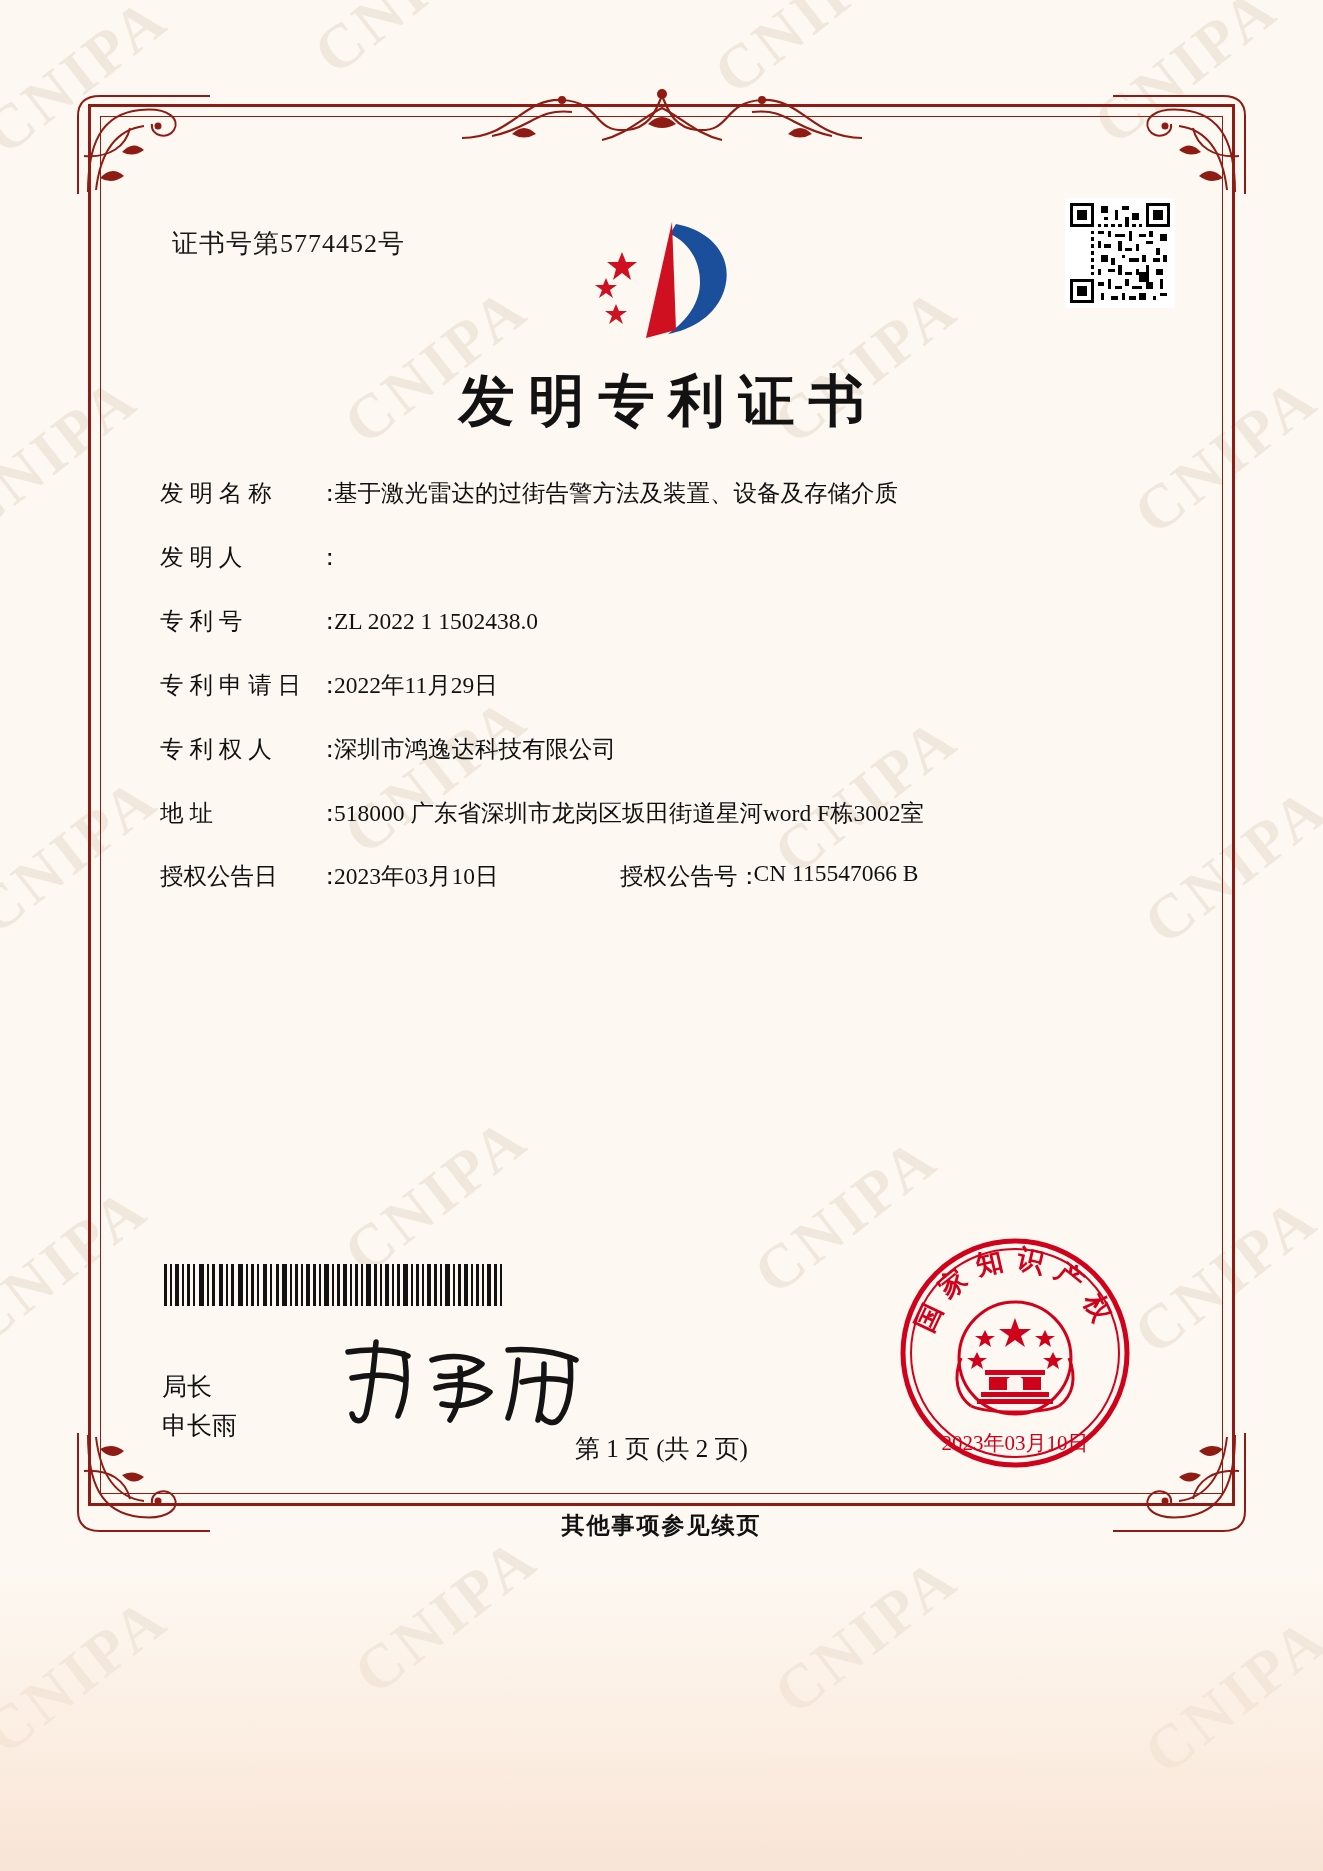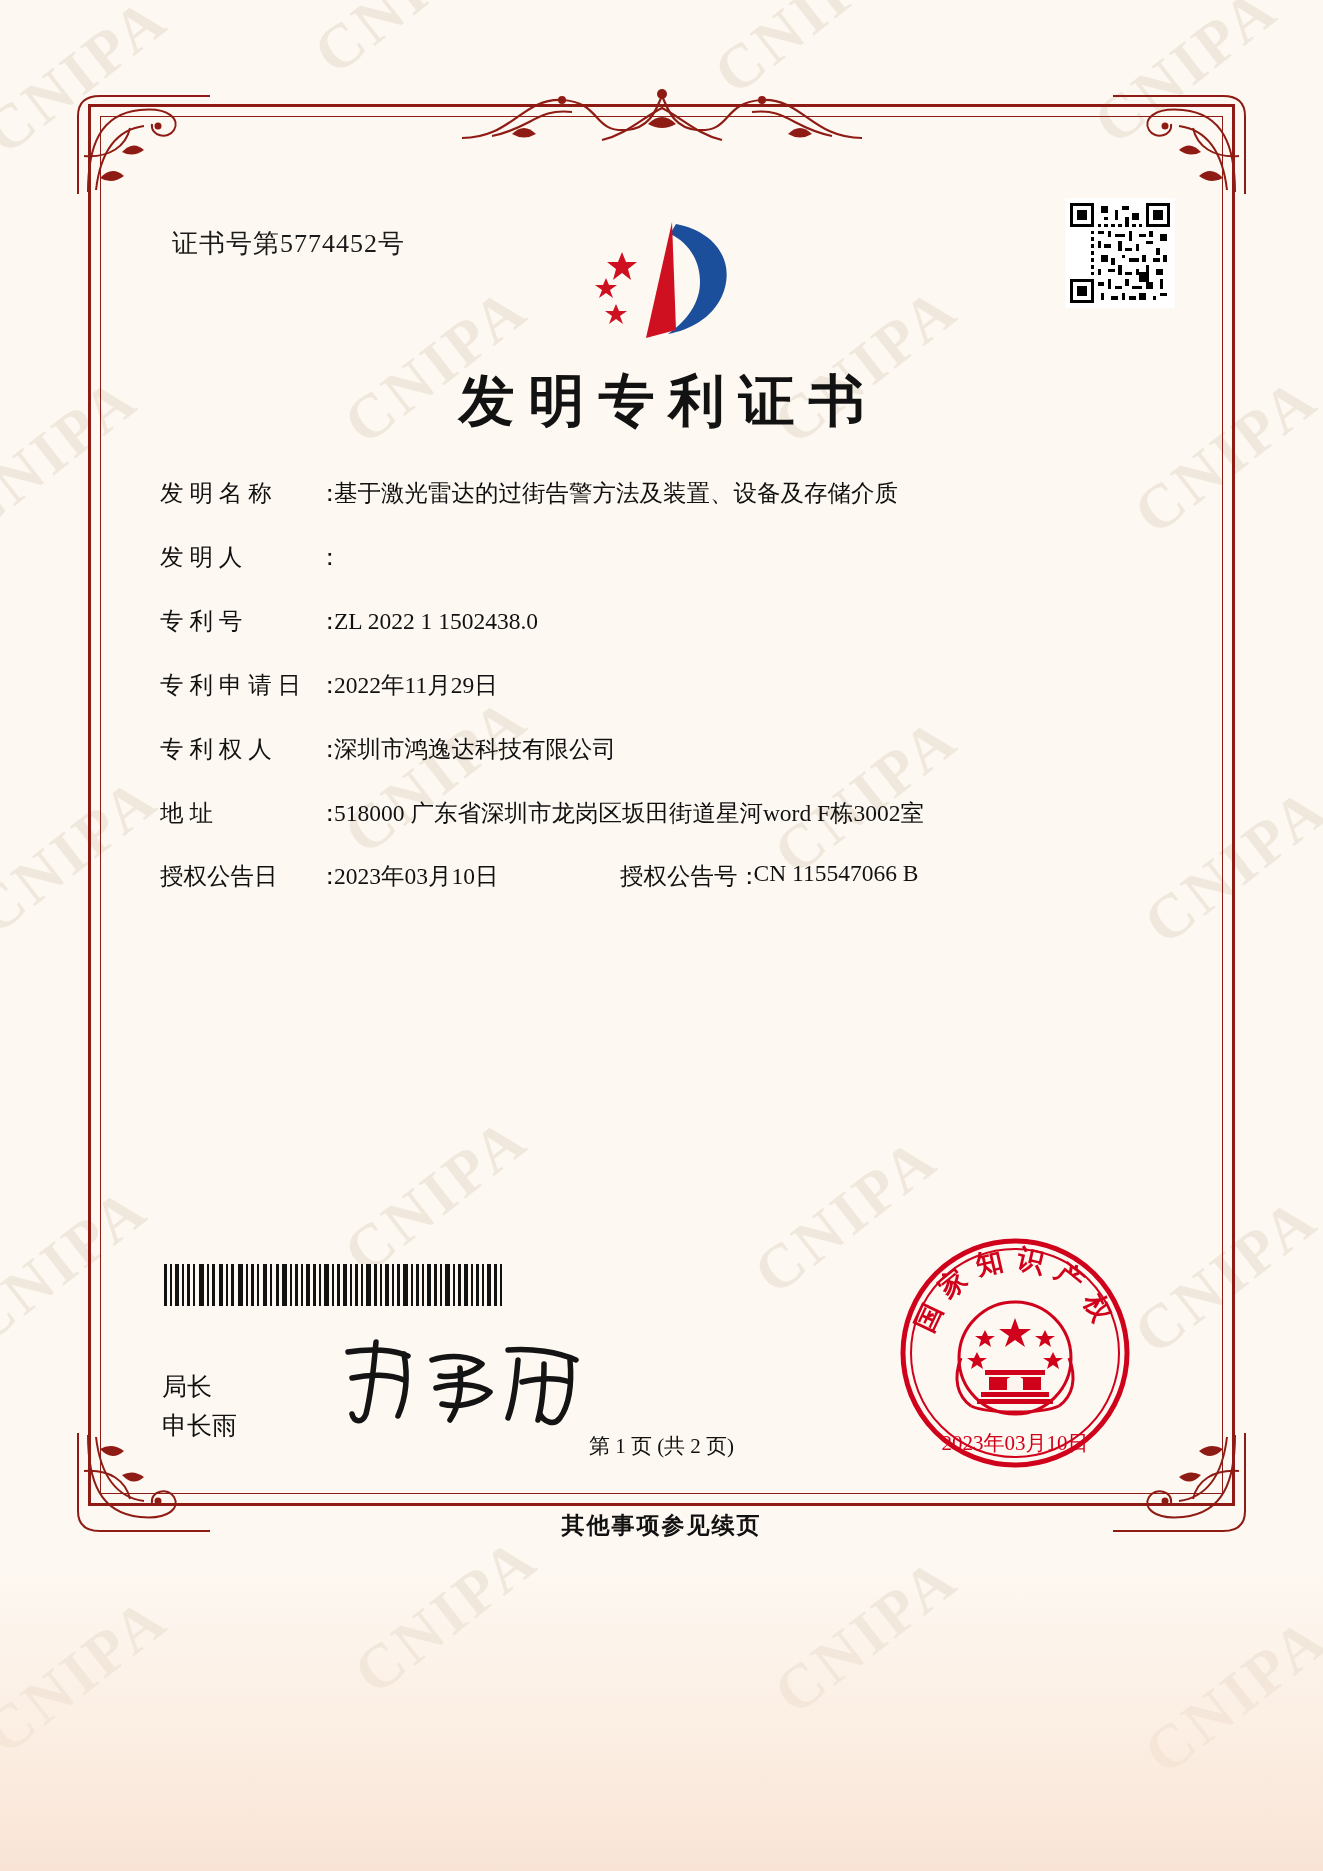--- a/index.html
+++ b/index.html
@@ -231,21 +231,21 @@
     width: 235px;
     height: 235px;
   }
   .seal svg { display:block; width:100%; height:100%; }
 
   .page-number {
     position: absolute;
     left: 0; right: 0;
     top: 1432px;
     text-align: center;
-    font-size: 21px;
+    font-size: 25px;
     color: #111;
     z-index: 2;
   }
 
   .footer-note {
     position: absolute;
     left: 0; right: 0;
     top: 1510px;
     text-align: center;
     font-size: 23px;

